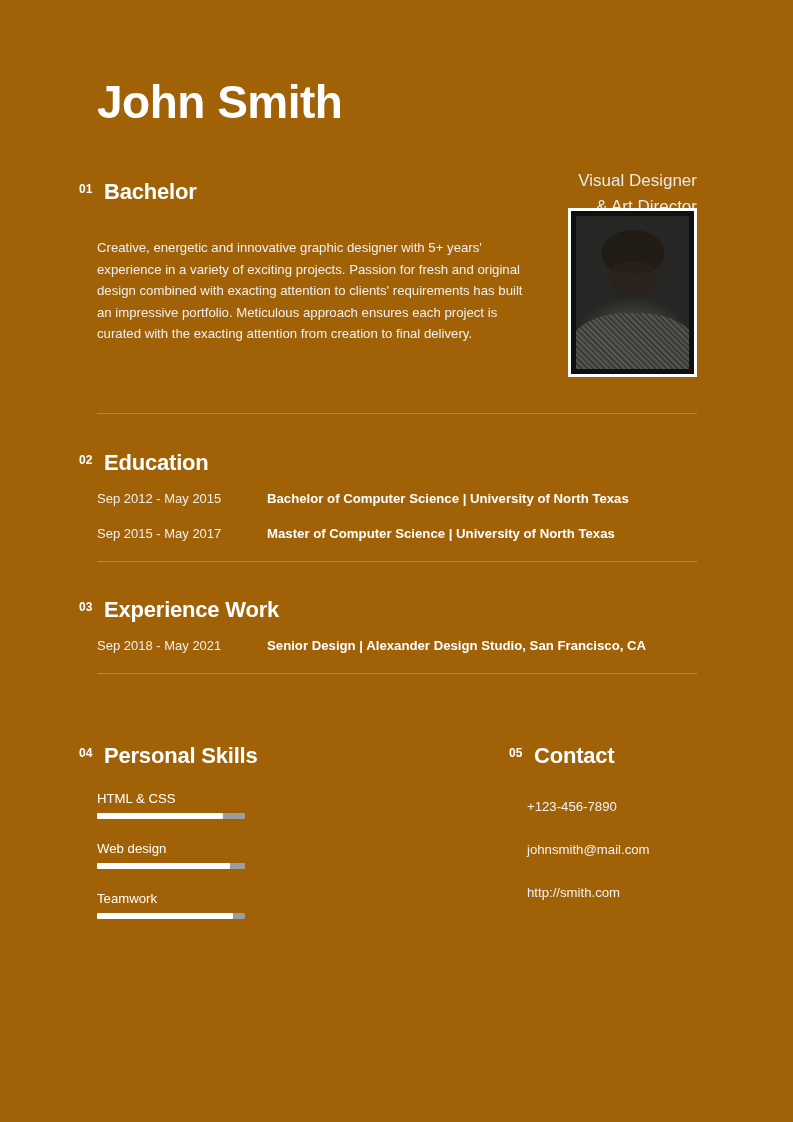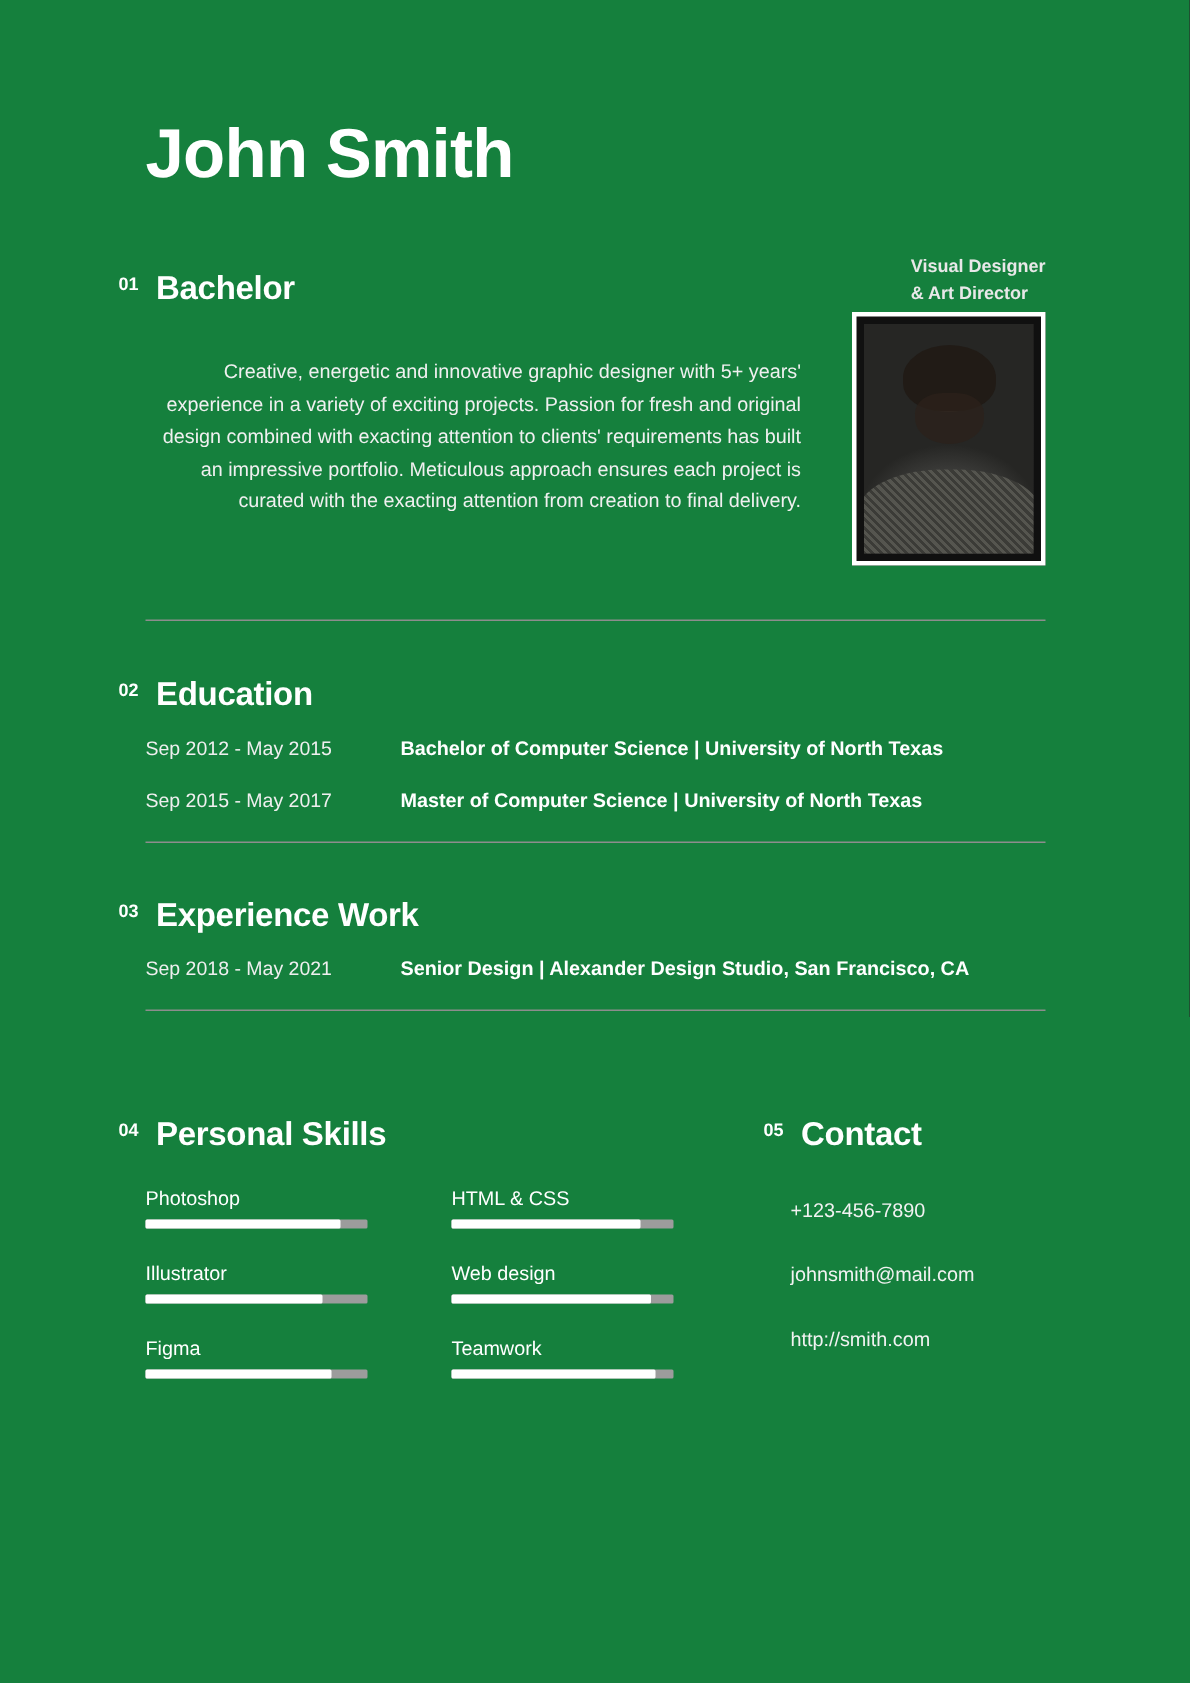--- a/index.html
+++ b/index.html
@@ -11,21 +11,21 @@
     width: 793px;
     height: 1122px;
     overflow: hidden;
     font-family: "Liberation Sans", sans-serif;
     color: #ffffff;
     position: relative;
   }
   .page {
     position: absolute;
     inset: 0;
-    background: #15803d;
+    background: #a16207;
   }
   .content {
     position: absolute;
     left: 97px;
     top: 0;
     width: 600px;
   }
 
   
   .header {
@@ -42,25 +42,25 @@
   .role {
     font-size: 20px;
     font-weight: normal;
     margin: 9px 0 0 2px;
     color: #f2f2f2;
   }
   .header-right {
     position: absolute;
     right: 0;
     top: 168px;
-    text-align: left;
-    font-size: 12px;
+    text-align: right;
+    font-size: 17px;
     line-height: 1.5;
     color: #e8e8e8;
-    font-weight: bold;
+    font-weight: normal;
   }
 
   
   .section {
     position: relative;
   }
   .sec-head {
     display: flex;
     align-items: flex-end;
     gap: 7px;
@@ -94,21 +94,20 @@
   .profile-body {
     display: flex;
     justify-content: space-between;
     margin-top: 19px;
   }
   .profile-text {
     width: 437px;
     font-size: 13.2px;
     line-height: 1.62;
     color: #f0f0f0;
-    text-align: right;
   }
   .photo-frame {
     width: 129px;
     height: 169px;
     border: 3px solid #ffffff;
     box-sizing: border-box;
     margin-top: -16px;
     overflow: hidden;
     background: #101010;
     position: relative;
@@ -288,40 +287,20 @@
     </div>
 
     <div class="bottom">
 
       <div class="col-left">
         <div class="sec-head">
           <span class="sec-num">04</span>
           <h2 class="sec-title">Personal Skills</h2>
         </div>
         <div class="skills-block">
-          <div class="skill-col">
-            <div class="skill">
-              <div class="skill-label">Photoshop</div>
-              <div class="skill-track">
-                <div class="skill-fill" style="width:88%"></div>
-              </div>
-            </div>
-            <div class="skill">
-              <div class="skill-label">Illustrator</div>
-              <div class="skill-track">
-                <div class="skill-fill" style="width:80%"></div>
-              </div>
-            </div>
-            <div class="skill">
-              <div class="skill-label">Figma</div>
-              <div class="skill-track">
-                <div class="skill-fill" style="width:84%"></div>
-              </div>
-            </div>
-          </div>
 
           <div class="skill-col">
             <div class="skill">
               <div class="skill-label">HTML &amp; CSS</div>
               <div class="skill-track">
                 <div class="skill-fill" style="width:85%"></div>
               </div>
             </div>
             <div class="skill">
               <div class="skill-label">Web design</div>

